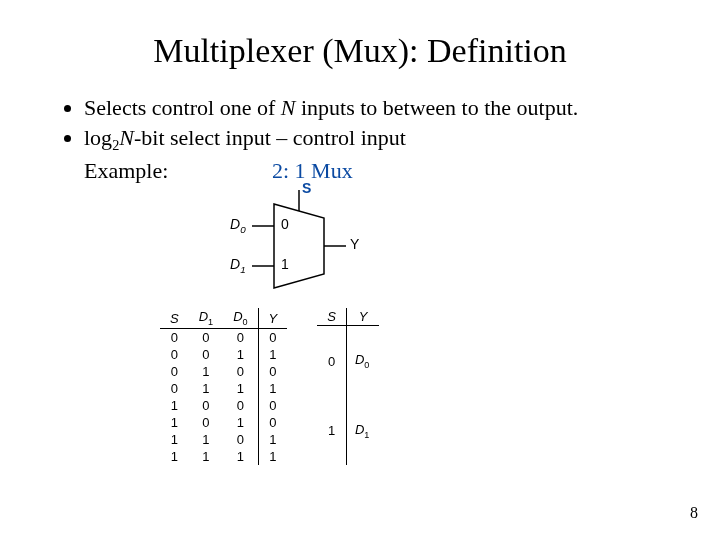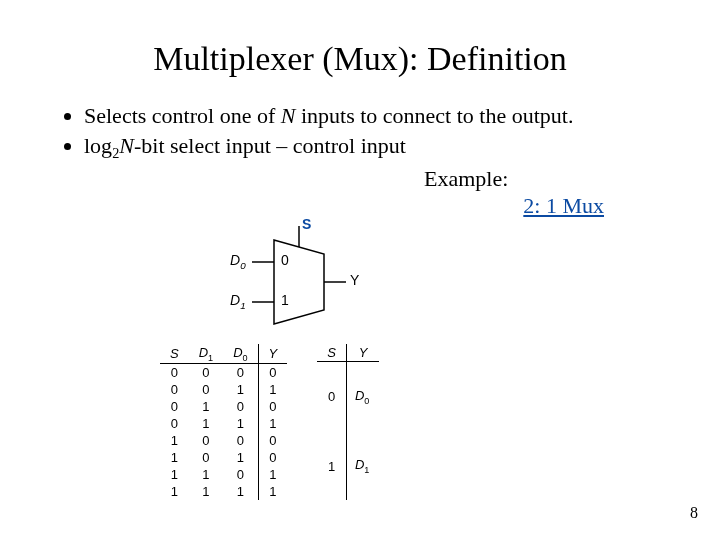--- a/index.html
+++ b/index.html
@@ -1,46 +1,46 @@
 <!DOCTYPE html>
 <html><head>
 <meta charset="utf-8">
 <style>
   * { box-sizing: border-box; margin: 0; padding: 0; }
   html, body { width: 720px; height: 540px; background: #fff; font-family: "Times New Roman", Times, serif; color: #000; }
-  .slide { position: relative; width: 720px; height: 540px; padding-top: 40px; }
+  .slide { position: relative; width: 720px; height: 540px; padding-top: 32px; }
   .title { font-size: 34px; text-align: center; font-weight: 400; }
   .bullets { margin: 24px 0 0 60px; font-size: 22px; }
   .bullets li { list-style: disc; margin-left: 24px; line-height: 1.25; margin-bottom: 2px; max-width: 520px; }
   .italic { font-style: italic; }
   .sub { font-size: 0.65em; vertical-align: sub; }
-  .example-row { display: flex; align-items: flex-end; flex-direction: column; }
+  .example-row { display: flex; align-items: flex-end; }
   .example-label { min-width: 180px; }
-  .mux-label { color: #0b4aa2; font-size: 22px; margin-left: 20px; text-decoration: underline; }
+  .mux-label { color: #0b4aa2; font-size: 22px; margin-left: 8px; }
   .diagram-wrap { margin: 2px 0 12px 210px; position: relative; height: 110px; }
   .mux-svg { position: absolute; left: 24px; top: 0; }
   .labels { font-family: Arial, Helvetica, sans-serif; font-size: 14px; }
   .trunc-tables { display: flex; gap: 30px; margin-left: 160px; font-family: Arial, Helvetica, sans-serif; font-size: 13px; }
   table { border-collapse: collapse; }
   th, td { font-weight: 400; text-align: center; padding: 1px 10px; }
   th { font-style: italic; border-bottom: 1px solid #000; }
   th.yv, td.yv { border-left: 1px solid #000; }
   .pagenum { position: absolute; right: 22px; bottom: 18px; font-size: 16px; }
   .ycell { font-style: italic; text-align: left; padding-left: 8px; }
   .ycell .ss { font-size: 0.7em; vertical-align: sub; font-style: normal; }
 </style>
 </head>
 <body>
 
 <div class="slide">
   <h1 class="title">Multiplexer (Mux): Definition</h1>
 
   <ul class="bullets">
     <li>
-      <span>Selects control one of </span><span class="italic">N</span><span> inputs to connect to the output.</span>
+      <span>Selects control one of </span><span class="italic">N</span><span> inputs to between to the output.</span>
     </li>
     <li>
       <span>log</span><span class="sub">2</span><span class="italic">N</span><span>-bit select input – control input</span>
     </li>
     <li class="example-row">
       <span class="example-label">Example:</span>
       <span class="mux-label">2: 1 Mux</span>
     </li>
   </ul>
 

